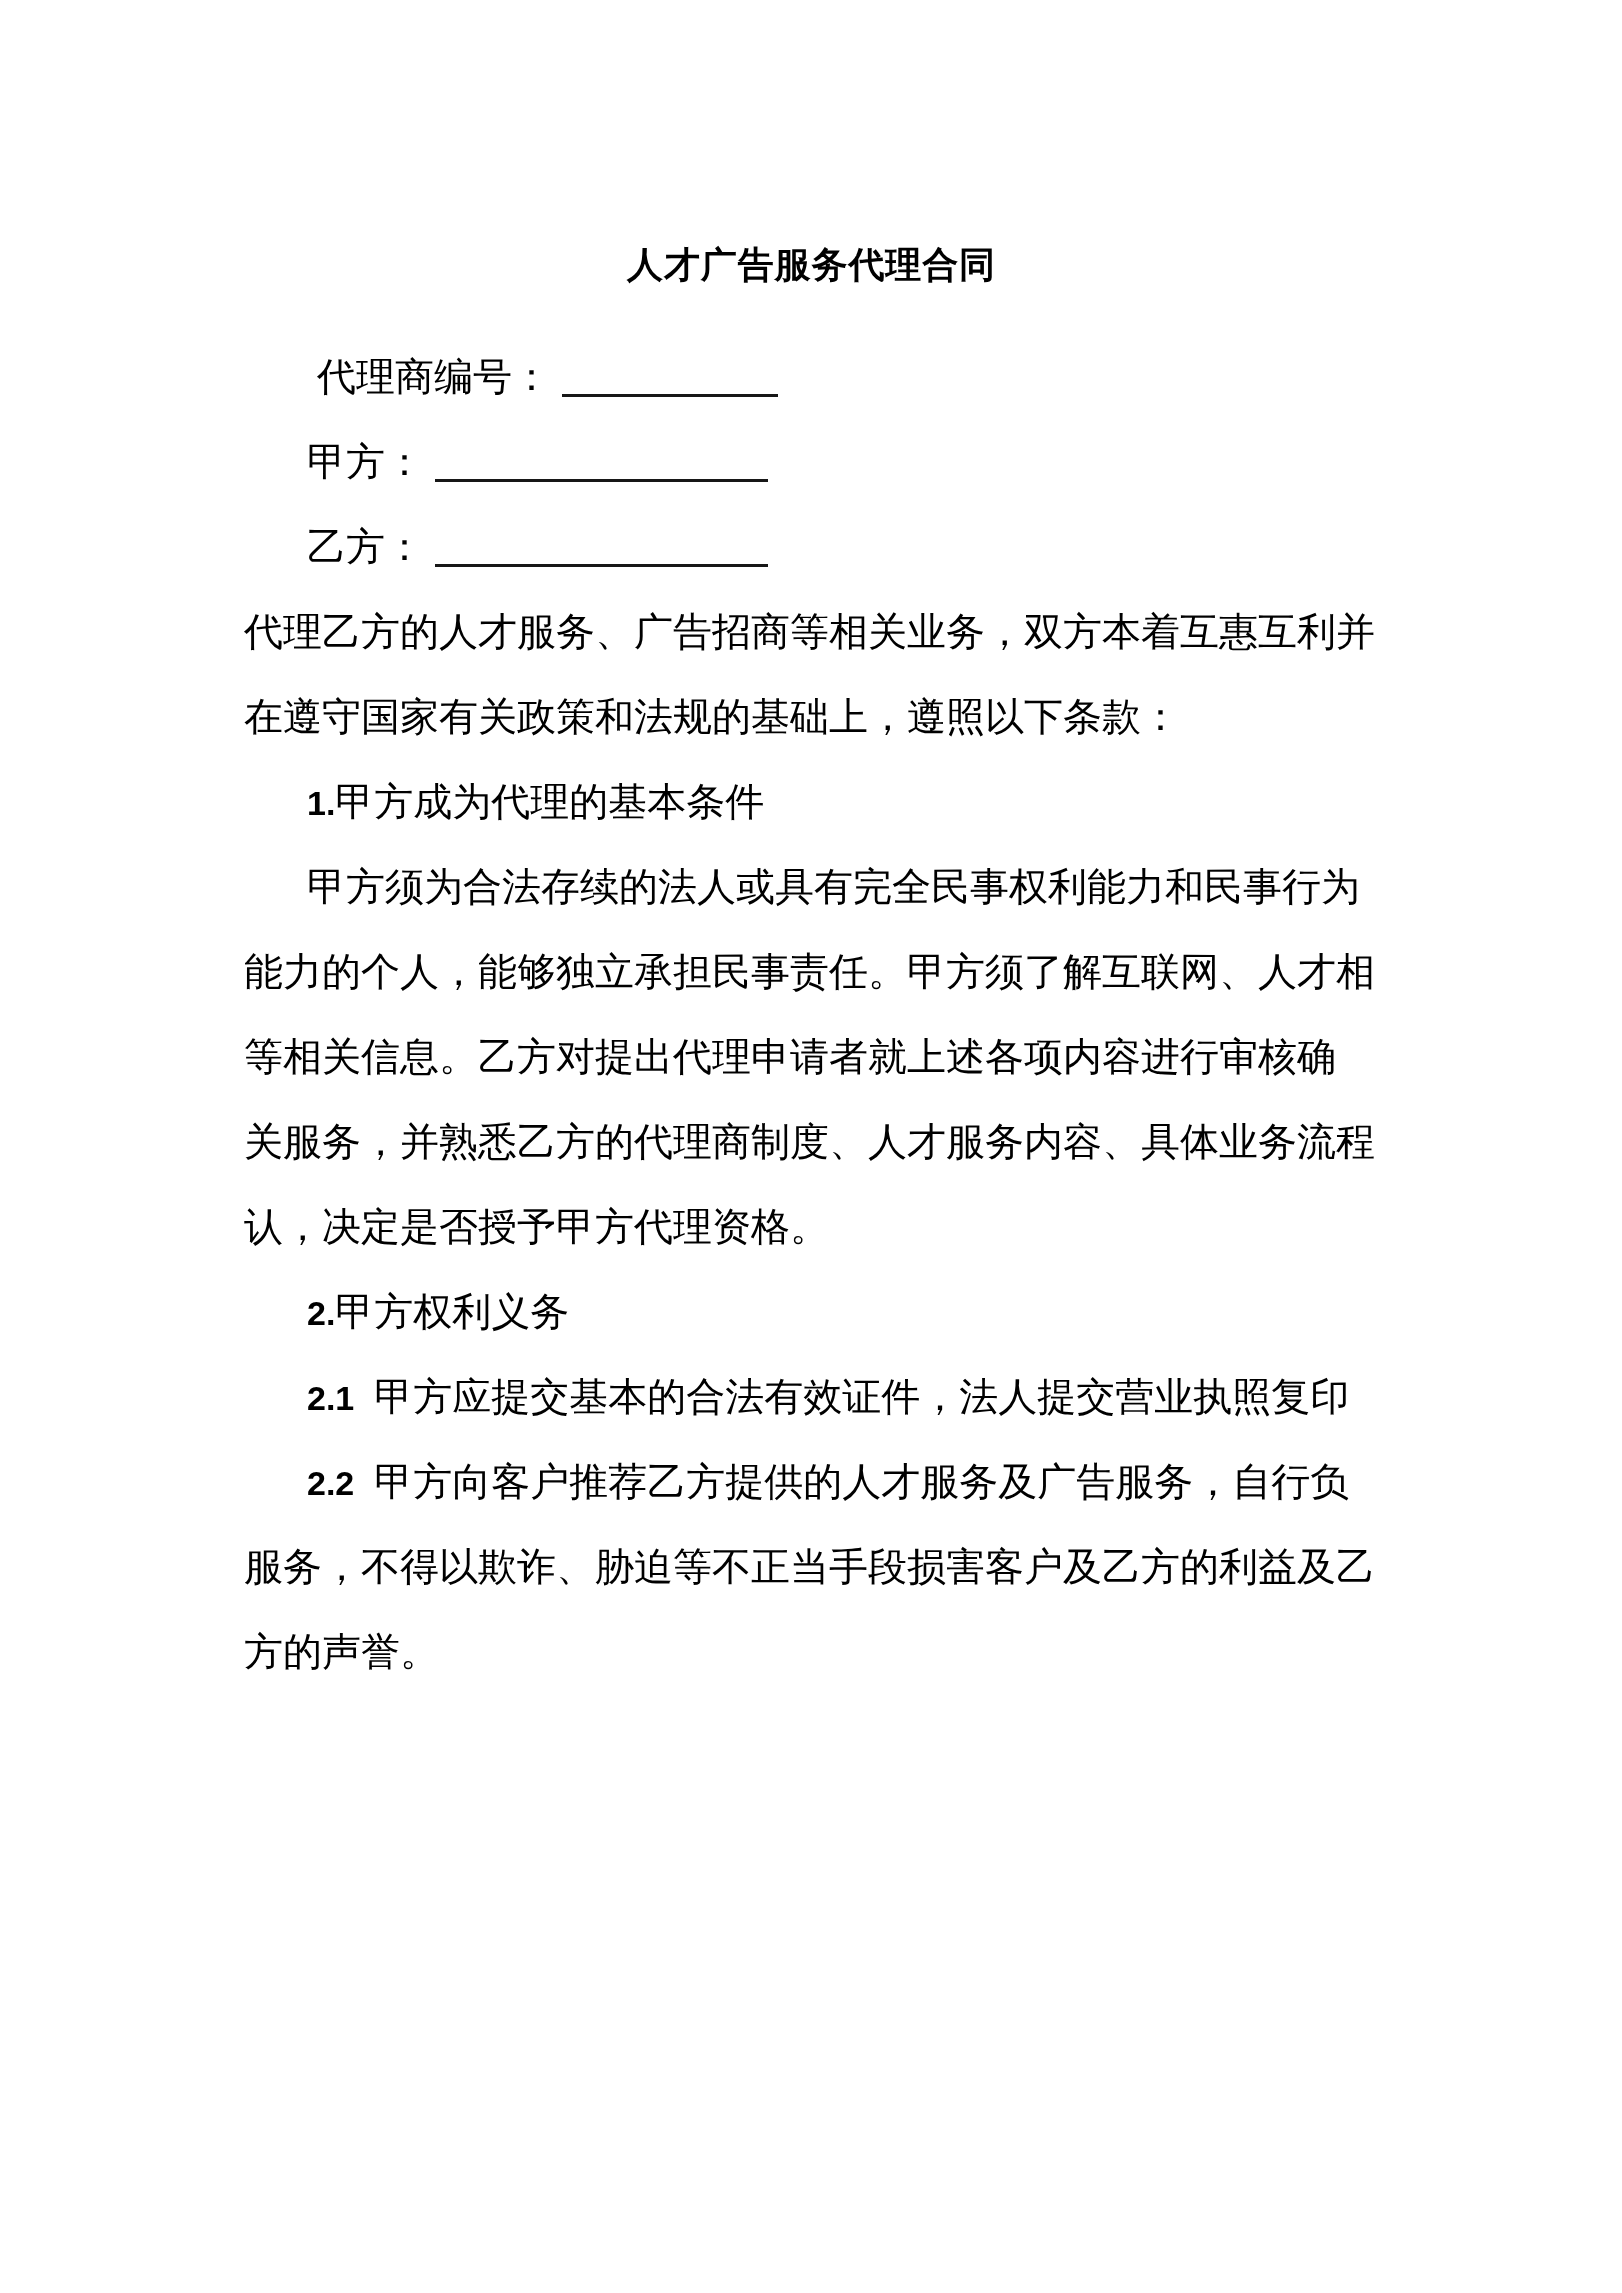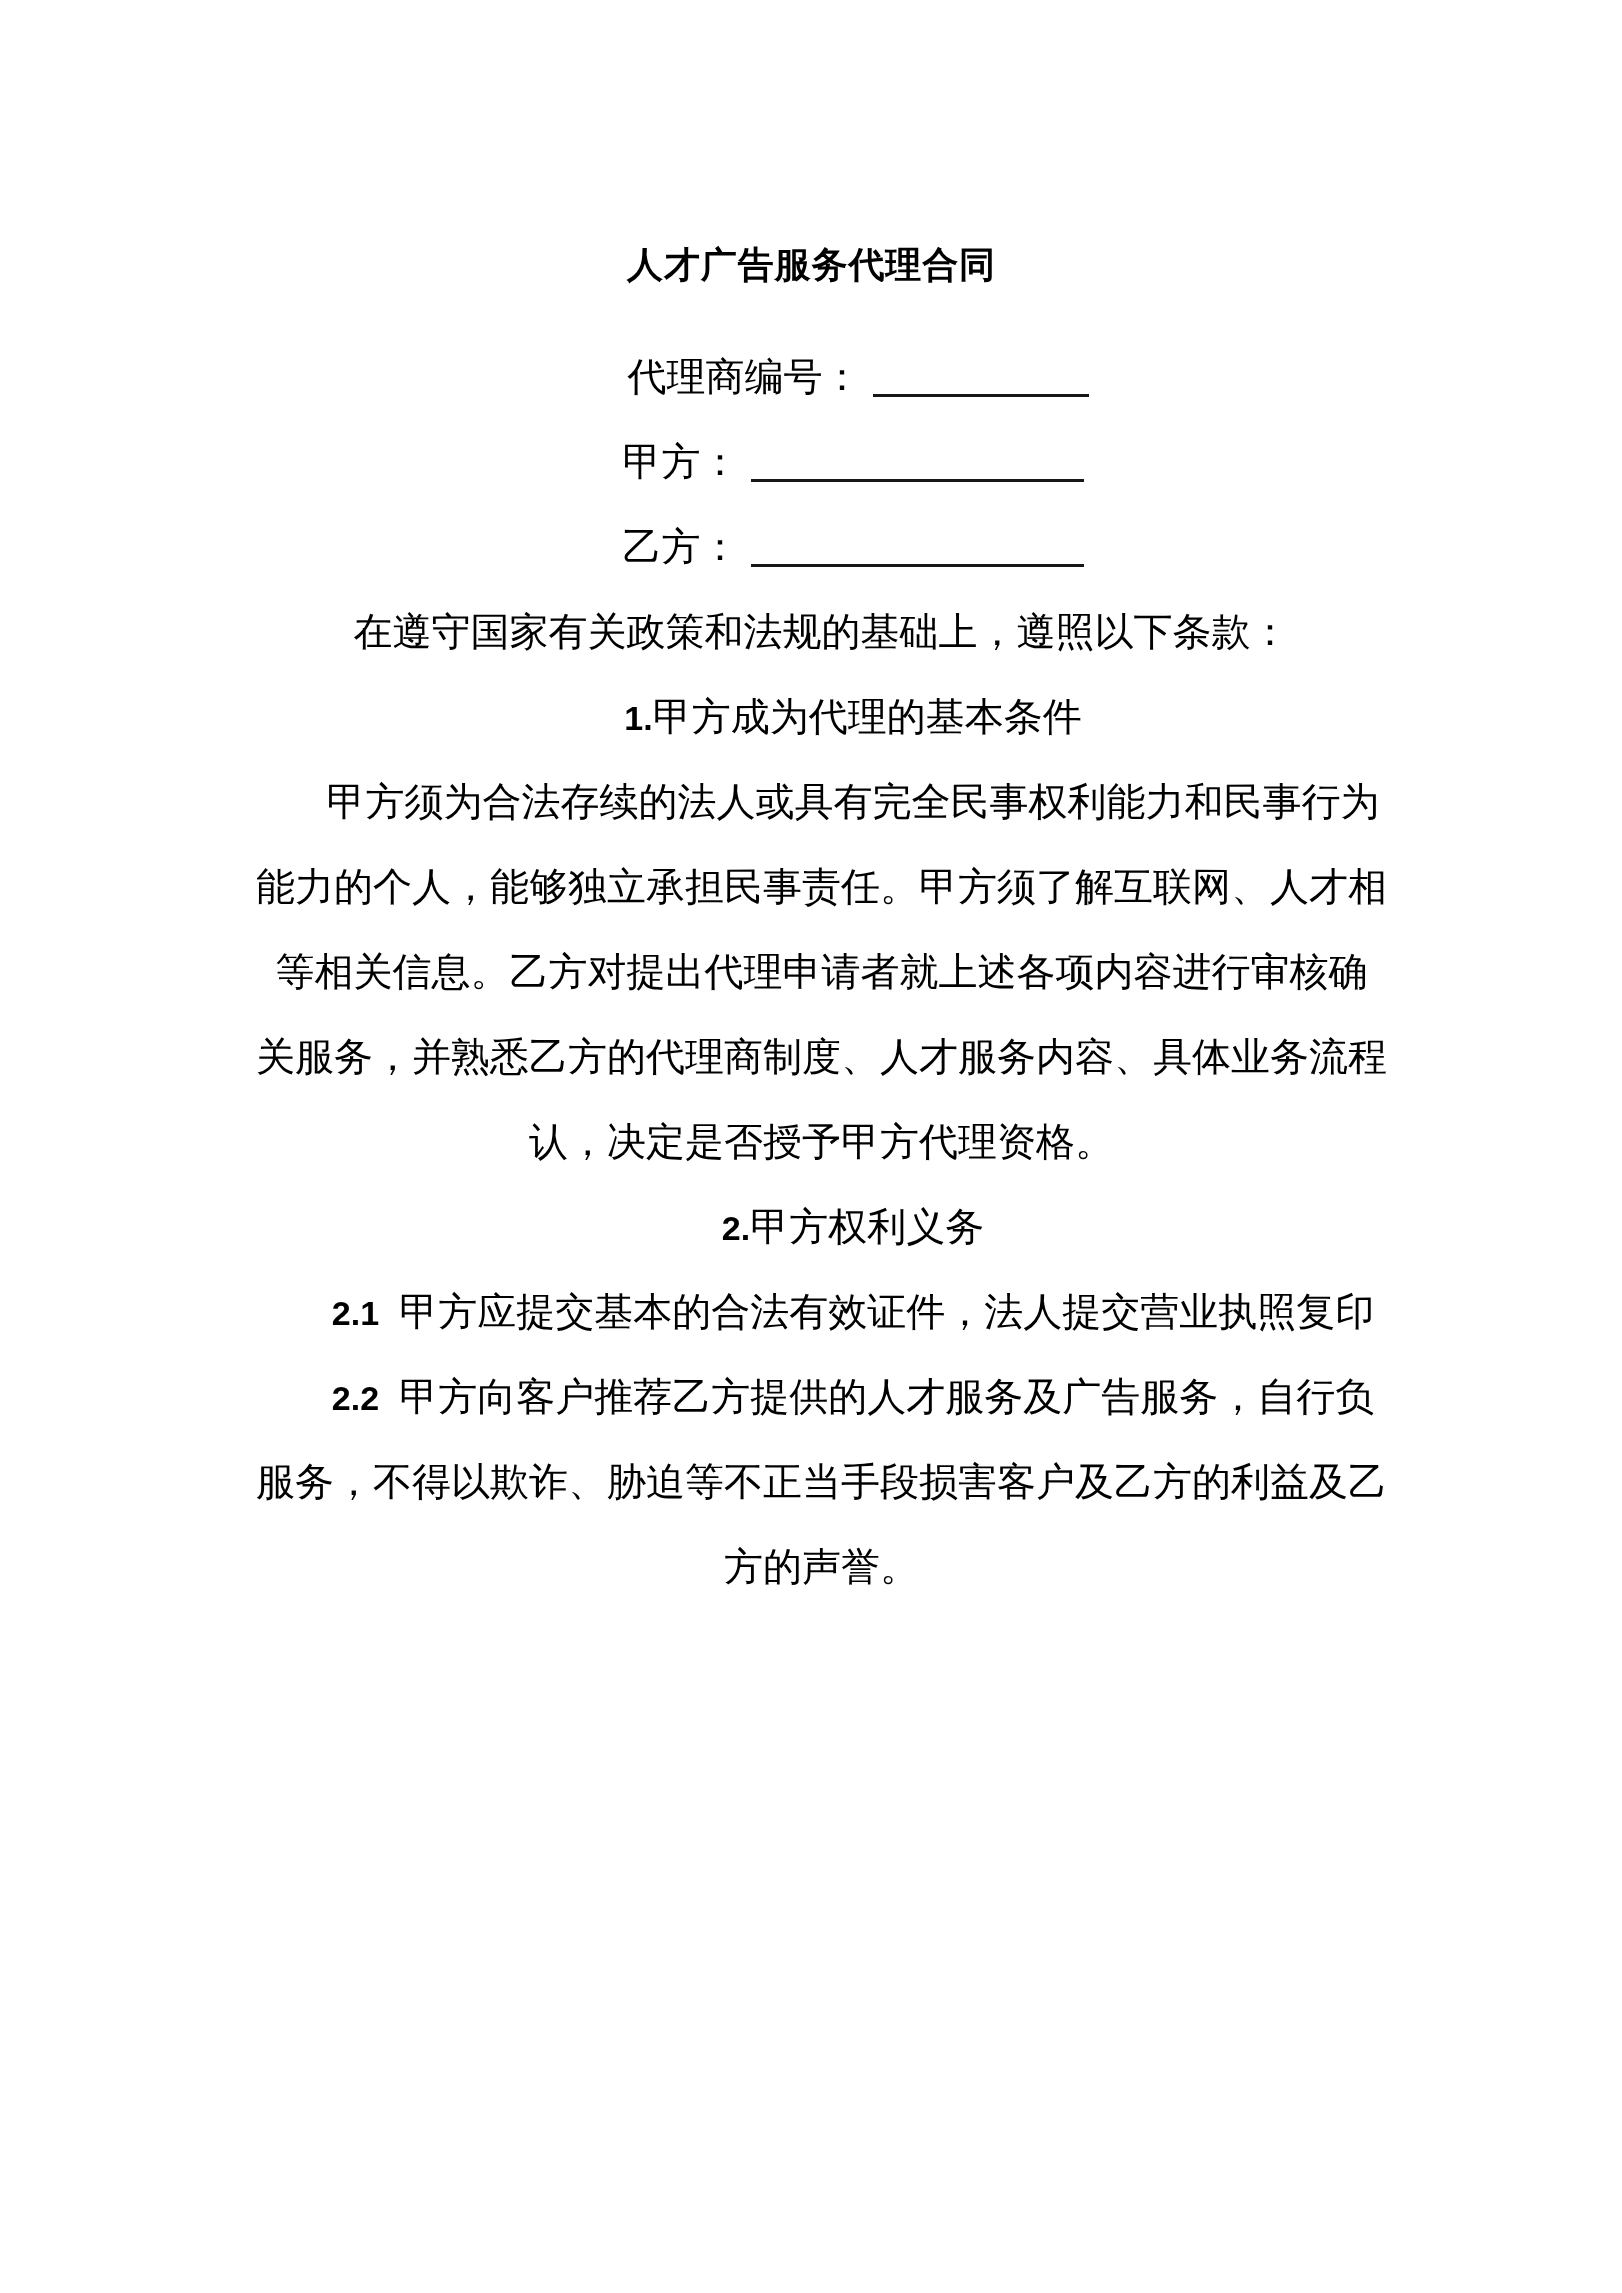--- a/index.html
+++ b/index.html
@@ -28,21 +28,20 @@
     position: absolute;
     top: 334px;
     left: 244px;
     width: 1155px;
   }
   .line {
     height: 85px;
     line-height: 85px;
     font-size: 39px;
     white-space: nowrap;
-    text-align: center;
   }
   .indent { padding-left: 63px; }
   .indent-lg { padding-left: 73px; }
   .blank {
     display: inline-block;
     height: 45px;
     border-bottom: 3.6px solid #171717;
     vertical-align: -7.3px;
     margin-left: 11px;
   }
@@ -69,20 +68,23 @@
     </div>
 
     <div class="line indent">
       <span>甲方：</span><span class="blank blank-long"></span>
     </div>
 
     <div class="line indent">
       <span>乙方：</span><span class="blank blank-long"></span>
     </div>
 
+    <div class="line">
+      <span class="num"></span><span>代理乙方的人才服务、广告招商等相关业务，双方本着互惠互利并</span>
+    </div>
     <div class="line">
       <span class="num"></span><span>在遵守国家有关政策和法规的基础上，遵照以下条款：</span>
     </div>
     <div class="line indent">
       <span class="num">1.</span><span>甲方成为代理的基本条件</span>
     </div>
     <div class="line indent">
       <span class="num"></span><span>甲方须为合法存续的法人或具有完全民事权利能力和民事行为</span>
     </div>
     <div class="line">

